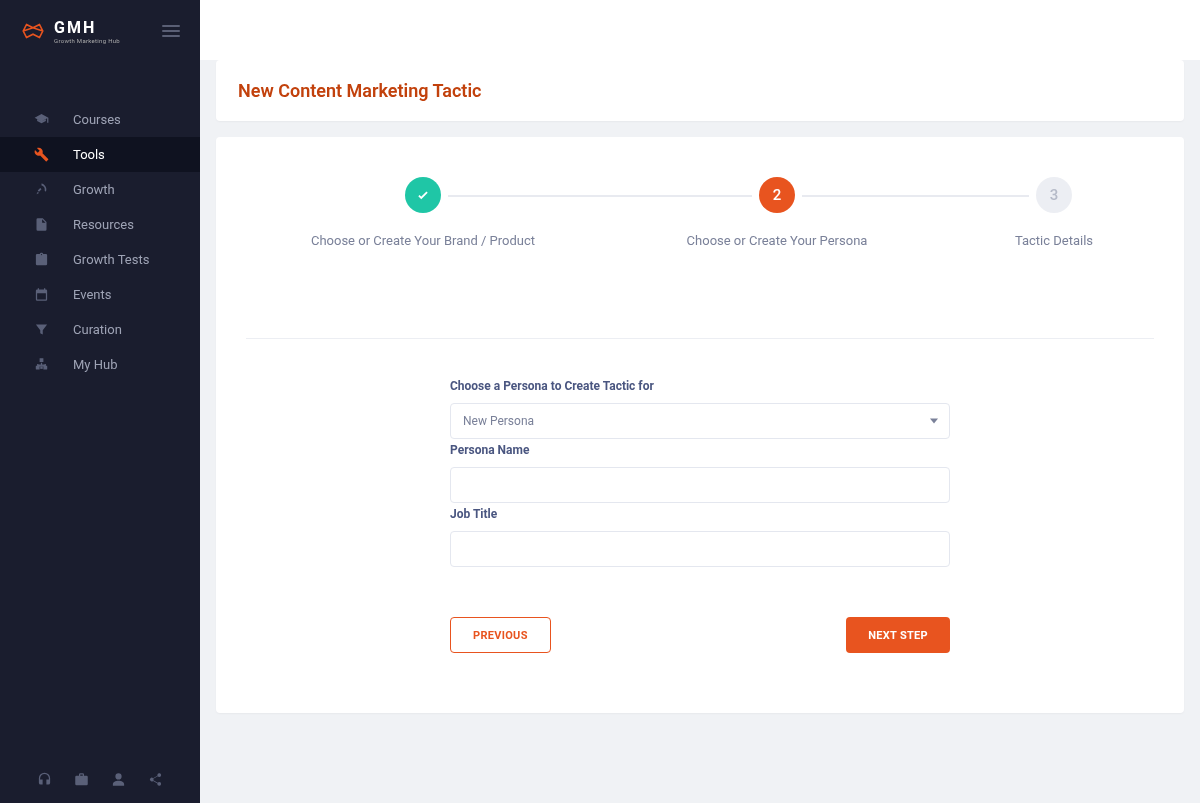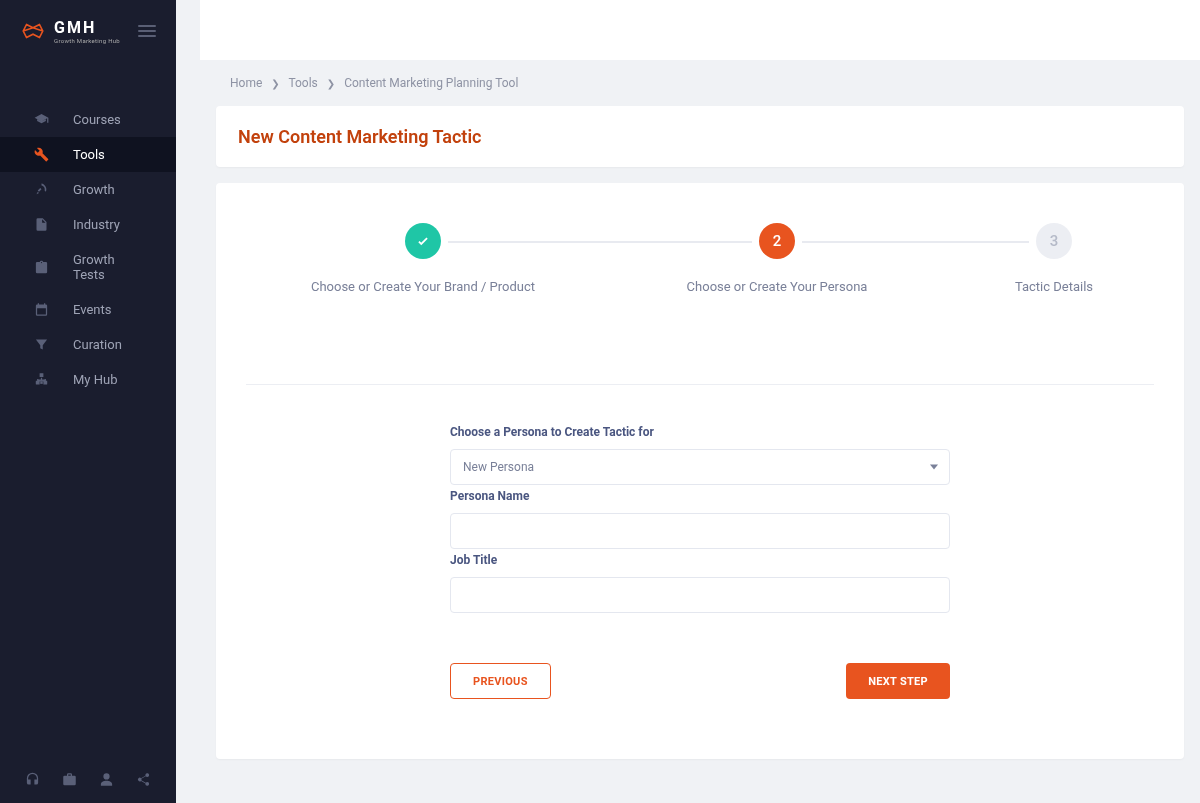--- a/index.html
+++ b/index.html
@@ -1,17 +1,17 @@
 <!DOCTYPE html>
 <html><head>
   <meta charset="utf-8">
   <style>
     * { margin:0; padding:0; box-sizing:border-box; }
     body { font-family:-apple-system,BlinkMacSystemFont,"Segoe UI",Roboto,sans-serif; background:#f0f2f5; color:#444; min-height:803px; position:relative; }
-    .sidebar { position:fixed; left:0; top:0; bottom:0; width:176px; background:#1a1d2e; display:flex; flex-direction:column; z-index:100; }
+    .sidebar { position:fixed; left:0; top:0; bottom:0; width:200px; background:#1a1d2e; display:flex; flex-direction:column; z-index:100; }
     .sidebar-header { padding:18px 20px; display:flex; align-items:center; justify-content:space-between; }
     .logo { display:flex; align-items:center; gap:8px; }
     .logo-icon { width:26px; height:20px; }
     .logo-text { display:flex; flex-direction:column; color:#fff; }
     .logo-main { font-size:16px; font-weight:700; letter-spacing:2px; }
     .logo-sub { font-size:6px; color:#aaa; letter-spacing:0.3px; }
     .hamburger { width:18px; height:12px; display:flex; flex-direction:column; justify-content:space-between; cursor:pointer; }
     .hamburger span { display:block; height:2px; background:#5a5f75; border-radius:1px; }
     .nav { flex:1; padding-top:40px; }
     .nav-item { display:flex; align-items:center; gap:24px; padding:10px 34px; color:#9ea3b5; font-size:13px; cursor:pointer; }
@@ -100,21 +100,21 @@
           </svg>
         </span>
       <span>Growth</span>
     </div>
     <div class="nav-item">
       <span class="nav-icon">
           <svg viewBox="0 0 24 24" fill="currentColor">
             <path d="M14 2H6a2 2 0 0 0-2 2v16a2 2 0 0 0 2 2h12a2 2 0 0 0 2-2V8l-6-6zm-1 7V3.5L18.5 9H13z"></path>
           </svg>
         </span>
-      <span>Industry</span>
+      <span>Resources</span>
     </div>
     <div class="nav-item">
       <span class="nav-icon">
           <svg viewBox="0 0 24 24" fill="currentColor">
             <path d="M19 3h-4.18C14.4 1.84 13.3 1 12 1s-2.4.84-2.82 2H5a2 2 0 0 0-2 2v14a2 2 0 0 0 2 2h14a2 2 0 0 0 2-2V5a2 2 0 0 0-2-2zm-7 0a1 1 0 1 1 0 2 1 1 0 0 1 0-2z"></path>
           </svg>
         </span>
       <span>Growth Tests</span>
     </div>
     <div class="nav-item">
@@ -158,27 +158,20 @@
       </svg>
     <svg viewBox="0 0 24 24" fill="currentColor">
         <path d="M18 16a3 3 0 0 0-2.4 1.2l-7-4a3 3 0 0 0 0-2.4l7-4A3 3 0 1 0 15 5a3 3 0 0 0 .1.8l-7 4a3 3 0 1 0 0 4.4l7 4A3 3 0 1 0 18 16z"></path>
       </svg>
   </div>
 </aside>
 
 <main class="main">
   <div class="topbar"></div>
 
-  <div class="breadcrumb">
-    <a href="#">Home</a>
-    <span class="sep">❯</span>
-    <a href="#">Tools</a>
-    <span class="sep">❯</span>
-    <span>Content Marketing Planning Tool</span>
-  </div>
 
   <div class="card">
     <h1 class="card-title">New Content Marketing Tactic</h1>
   </div>
 
   <div class="card">
     <div class="wizard">
       <div class="steps">
         <div class="step">
           <div class="step-line line-right"></div>

